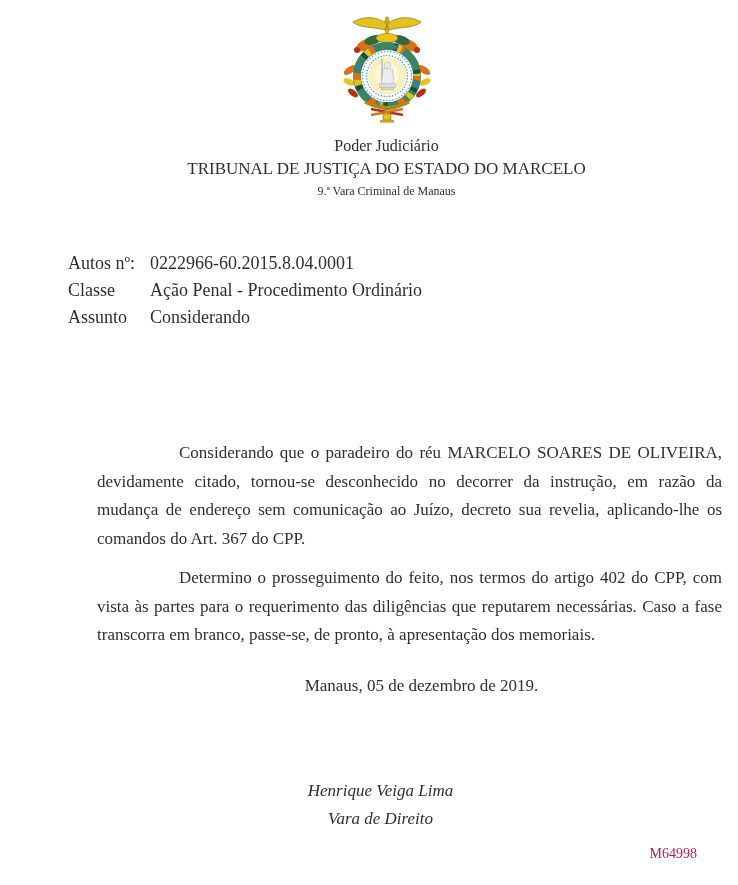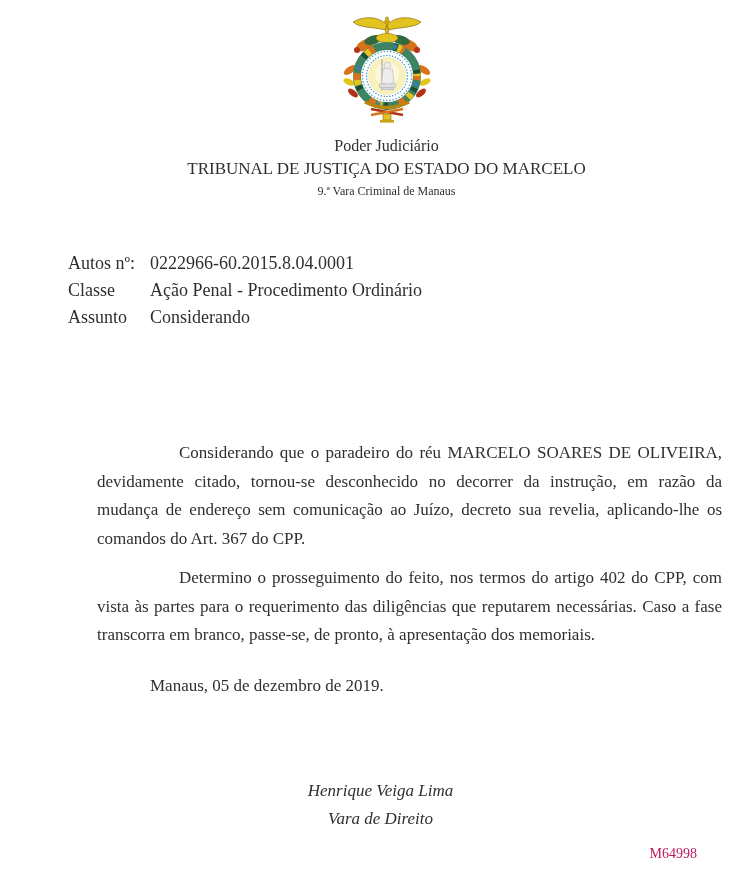--- a/index.html
+++ b/index.html
@@ -51,20 +51,21 @@
     text-align: justify;
     text-indent: 82px;
   }
   .p1 { top: 426px; }
   .p2 { top: 551px; }
   .date-line {
     position: absolute;
     top: 676px; left: 0; width: 625px;
     font-size: 17px;
     text-indent: 82px;
+    text-align: center;
   }
   .signature {
     position: absolute;
     top: 777px; left: 0; right: 0;
     text-align: center;
     font-size: 17px;
     line-height: 28px;
     font-style: italic;
   }
   .doc-code {

